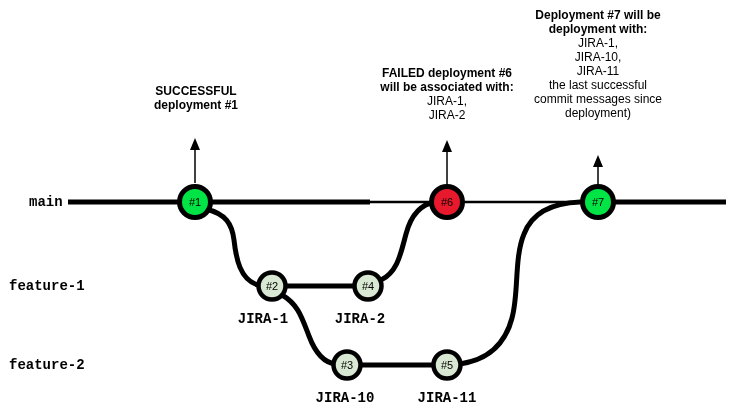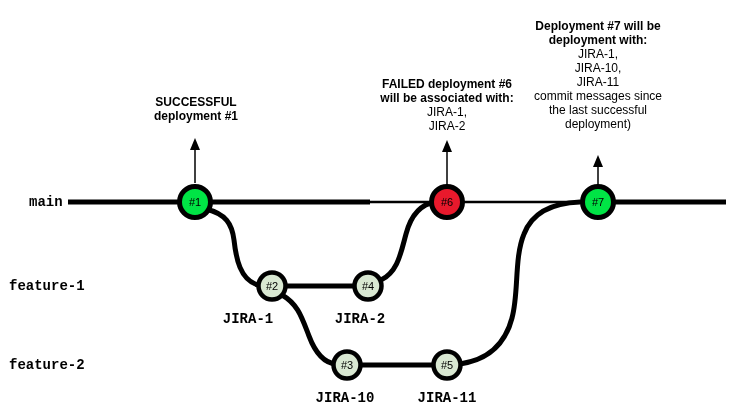--- a/index.html
+++ b/index.html
@@ -3,21 +3,21 @@
 <meta charset="utf-8">
 <style>
   html,body{margin:0;padding:0;background:#fff;}
   .canvas{position:relative;width:730px;height:411px;background:#ffffff;overflow:hidden;
           font-family:"Liberation Sans",sans-serif;color:#000;}
   svg{position:absolute;left:0;top:0;}
   .branch-label{position:absolute;font-family:"Liberation Mono",monospace;font-weight:bold;
                 font-size:14px;line-height:15px;white-space:nowrap;}
   .jira-label{position:absolute;font-family:"Liberation Mono",monospace;font-weight:bold;
               font-size:14px;line-height:15px;width:100px;text-align:center;white-space:nowrap;}
-  .annotation{position:absolute;text-align:center;font-size:12px;line-height:14px;margin-top:11px;}
+  .annotation{position:absolute;text-align:center;font-size:12px;line-height:14px;}
   .annotation .b{font-weight:bold;}
   .node-label{font-family:"Liberation Sans",sans-serif;font-size:11px;}
 </style>
 </head>
 <body>
 
 <div class="canvas">
 
   <svg width="730" height="411" viewBox="0 0 730 411">
 
@@ -73,21 +73,21 @@
     <g>
       <circle cx="598" cy="202" r="15.5" stroke="#000" stroke-width="5" fill="#00e445"></circle>
       <text x="598" y="206" text-anchor="middle" class="node-label">#7</text>
     </g>
   </svg>
 
   <div class="branch-label" style="left:9px;top:195px;padding-left:20px;">main</div>
   <div class="branch-label" style="left:9px;top:279px;">feature-1</div>
   <div class="branch-label" style="left:9px;top:358px;">feature-2</div>
 
-  <div class="jira-label" style="left:198px;top:312px;font-family:Liberation Mono, monospace;">JIRA-1</div>
+  <div class="jira-label" style="left:213px;top:312px;font-family:Liberation Mono, monospace;">JIRA-1</div>
   <div class="jira-label" style="left:310px;top:312px;">JIRA-2</div>
   <div class="jira-label" style="left:295px;top:391px;">JIRA-10</div>
   <div class="jira-label" style="left:397px;top:391px;">JIRA-11</div>
 
   <div class="annotation" style="left:116px;top:84px;width:160px;text-align:center;">
     <div class="b">SUCCESSFUL</div>
     <div class="b">deployment #1</div>
   </div>
 
   <div class="annotation" style="left:362px;top:66px;width:170px;">
@@ -96,18 +96,18 @@
     <div>JIRA-1,</div>
     <div>JIRA-2</div>
   </div>
 
   <div class="annotation" style="left:513px;top:8px;width:170px;">
     <div class="b">Deployment #7 will be</div>
     <div class="b">deployment with:</div>
     <div>JIRA-1,</div>
     <div>JIRA-10,</div>
     <div>JIRA-11</div>
+    <div>the last successful</div>
     <div>commit messages since</div>
-    <div>the last successful</div>
     <div>deployment)</div>
   </div>
 
 </div>
 
 </body></html>

